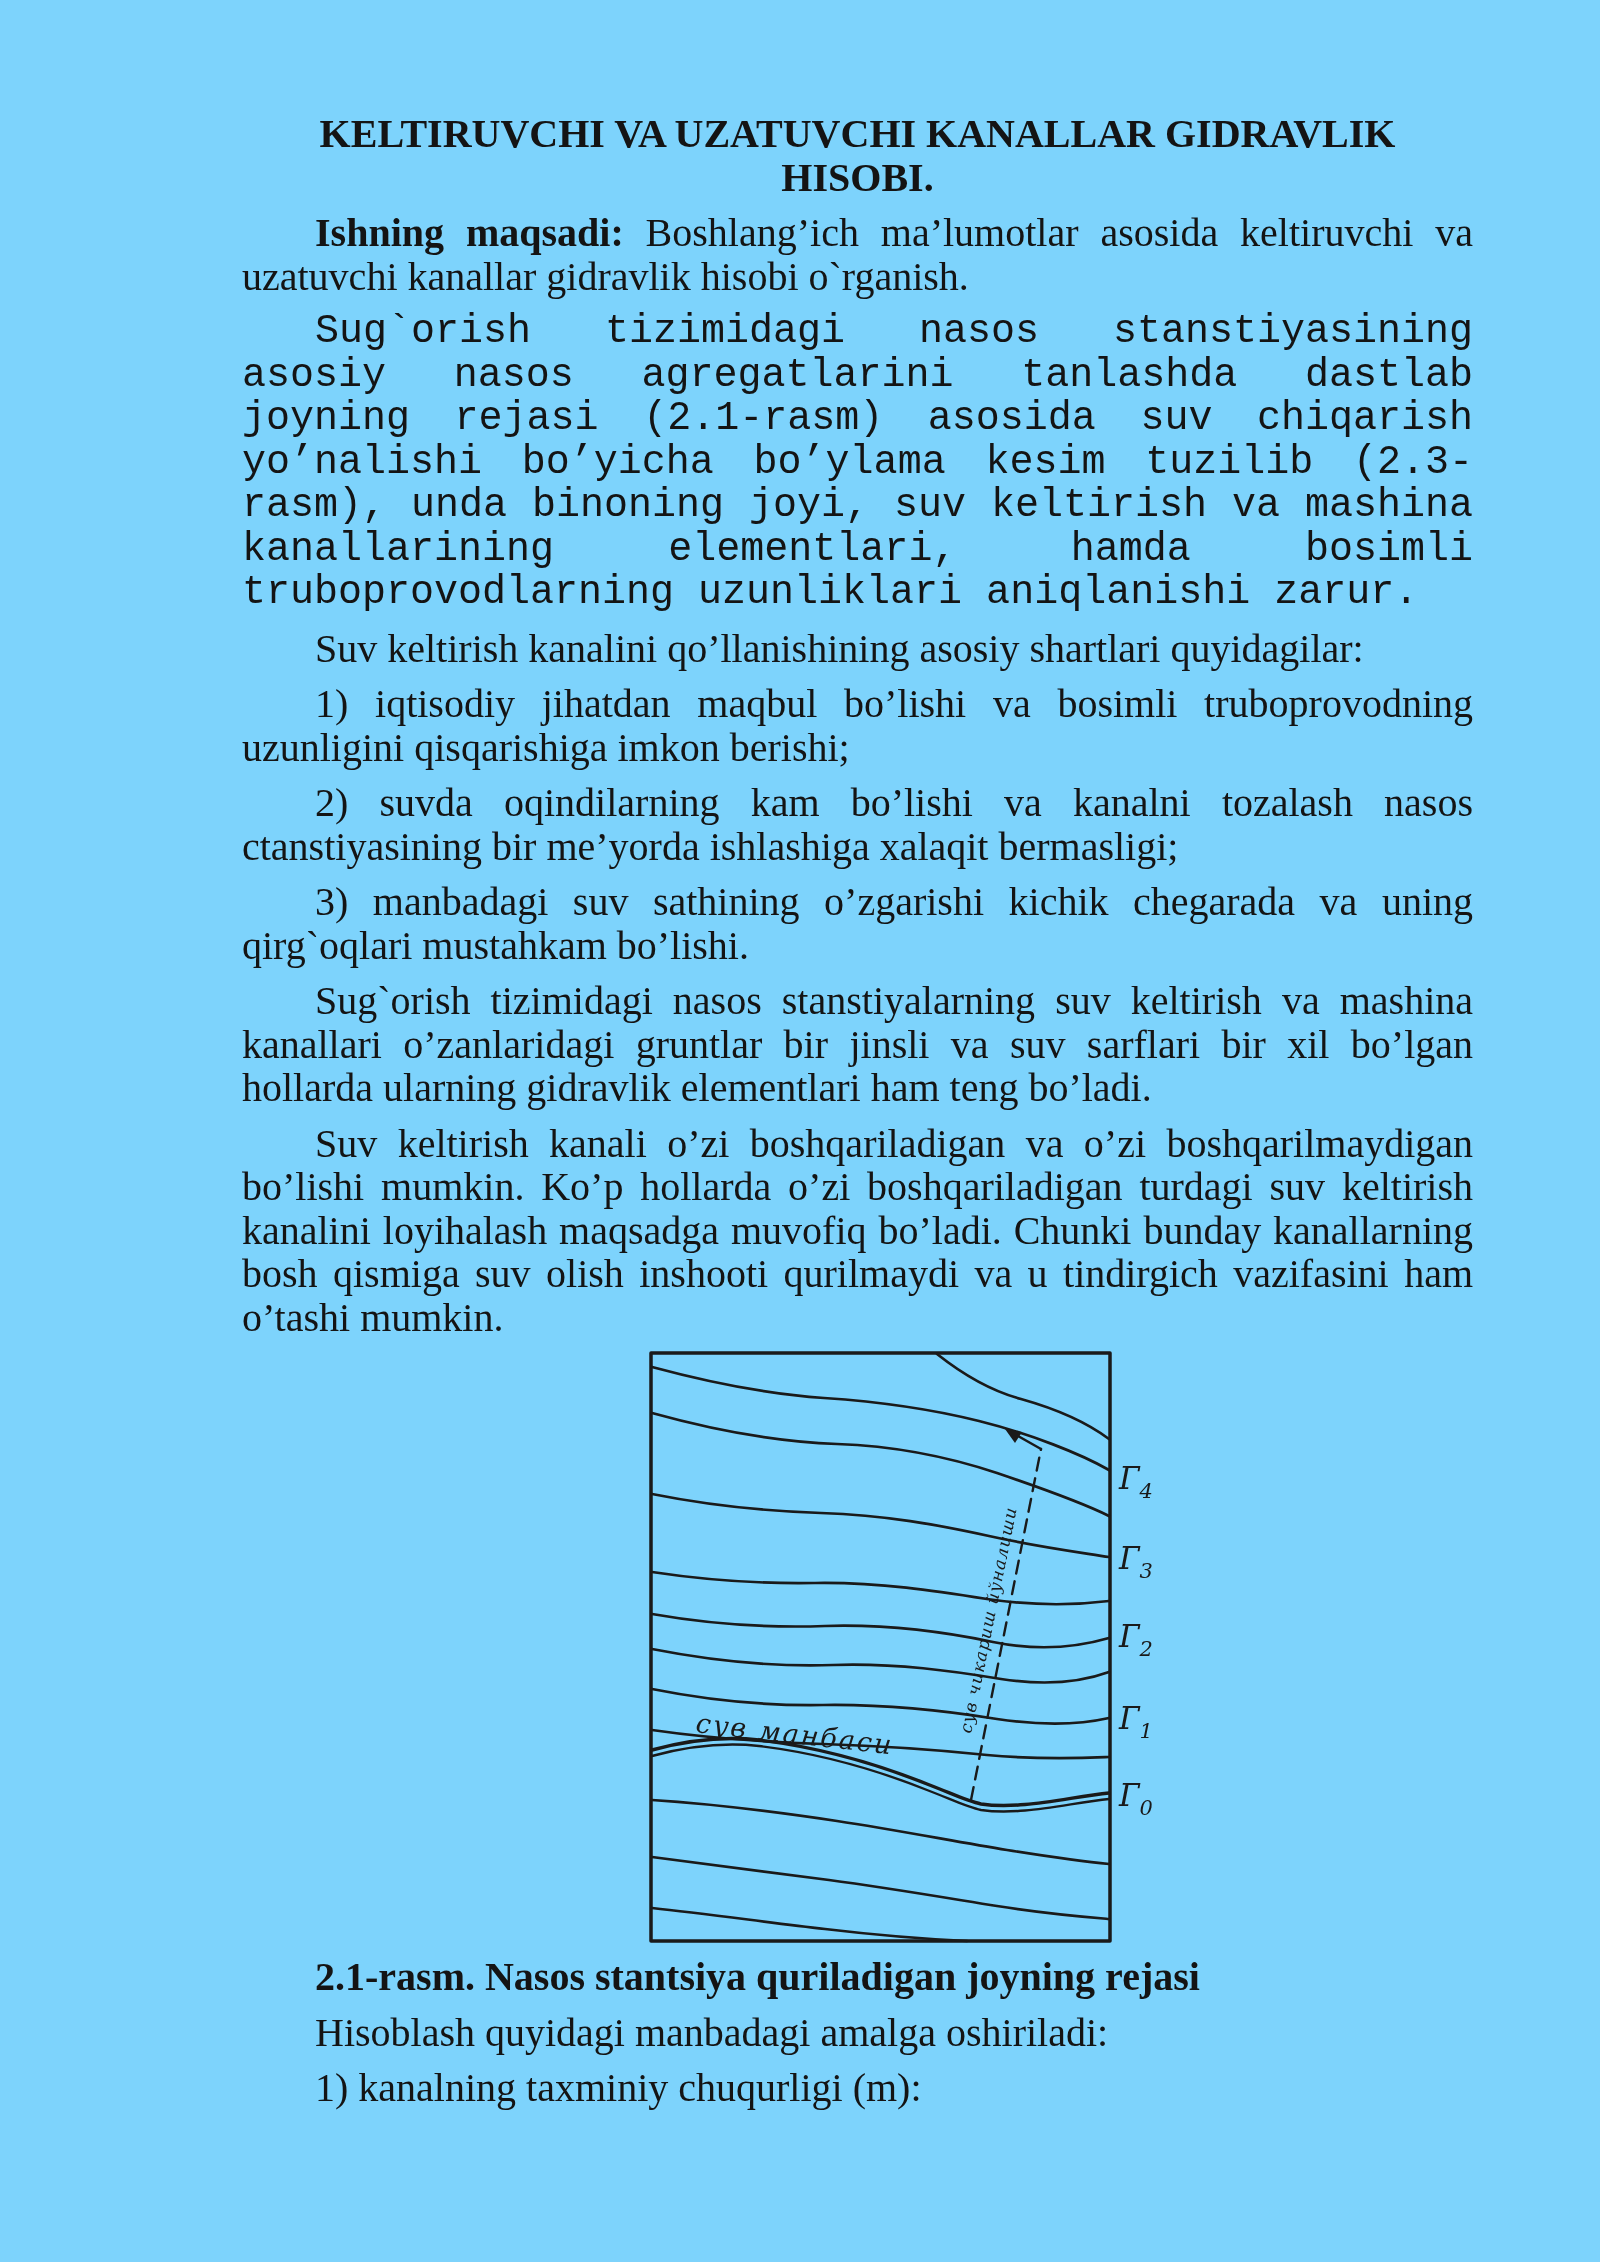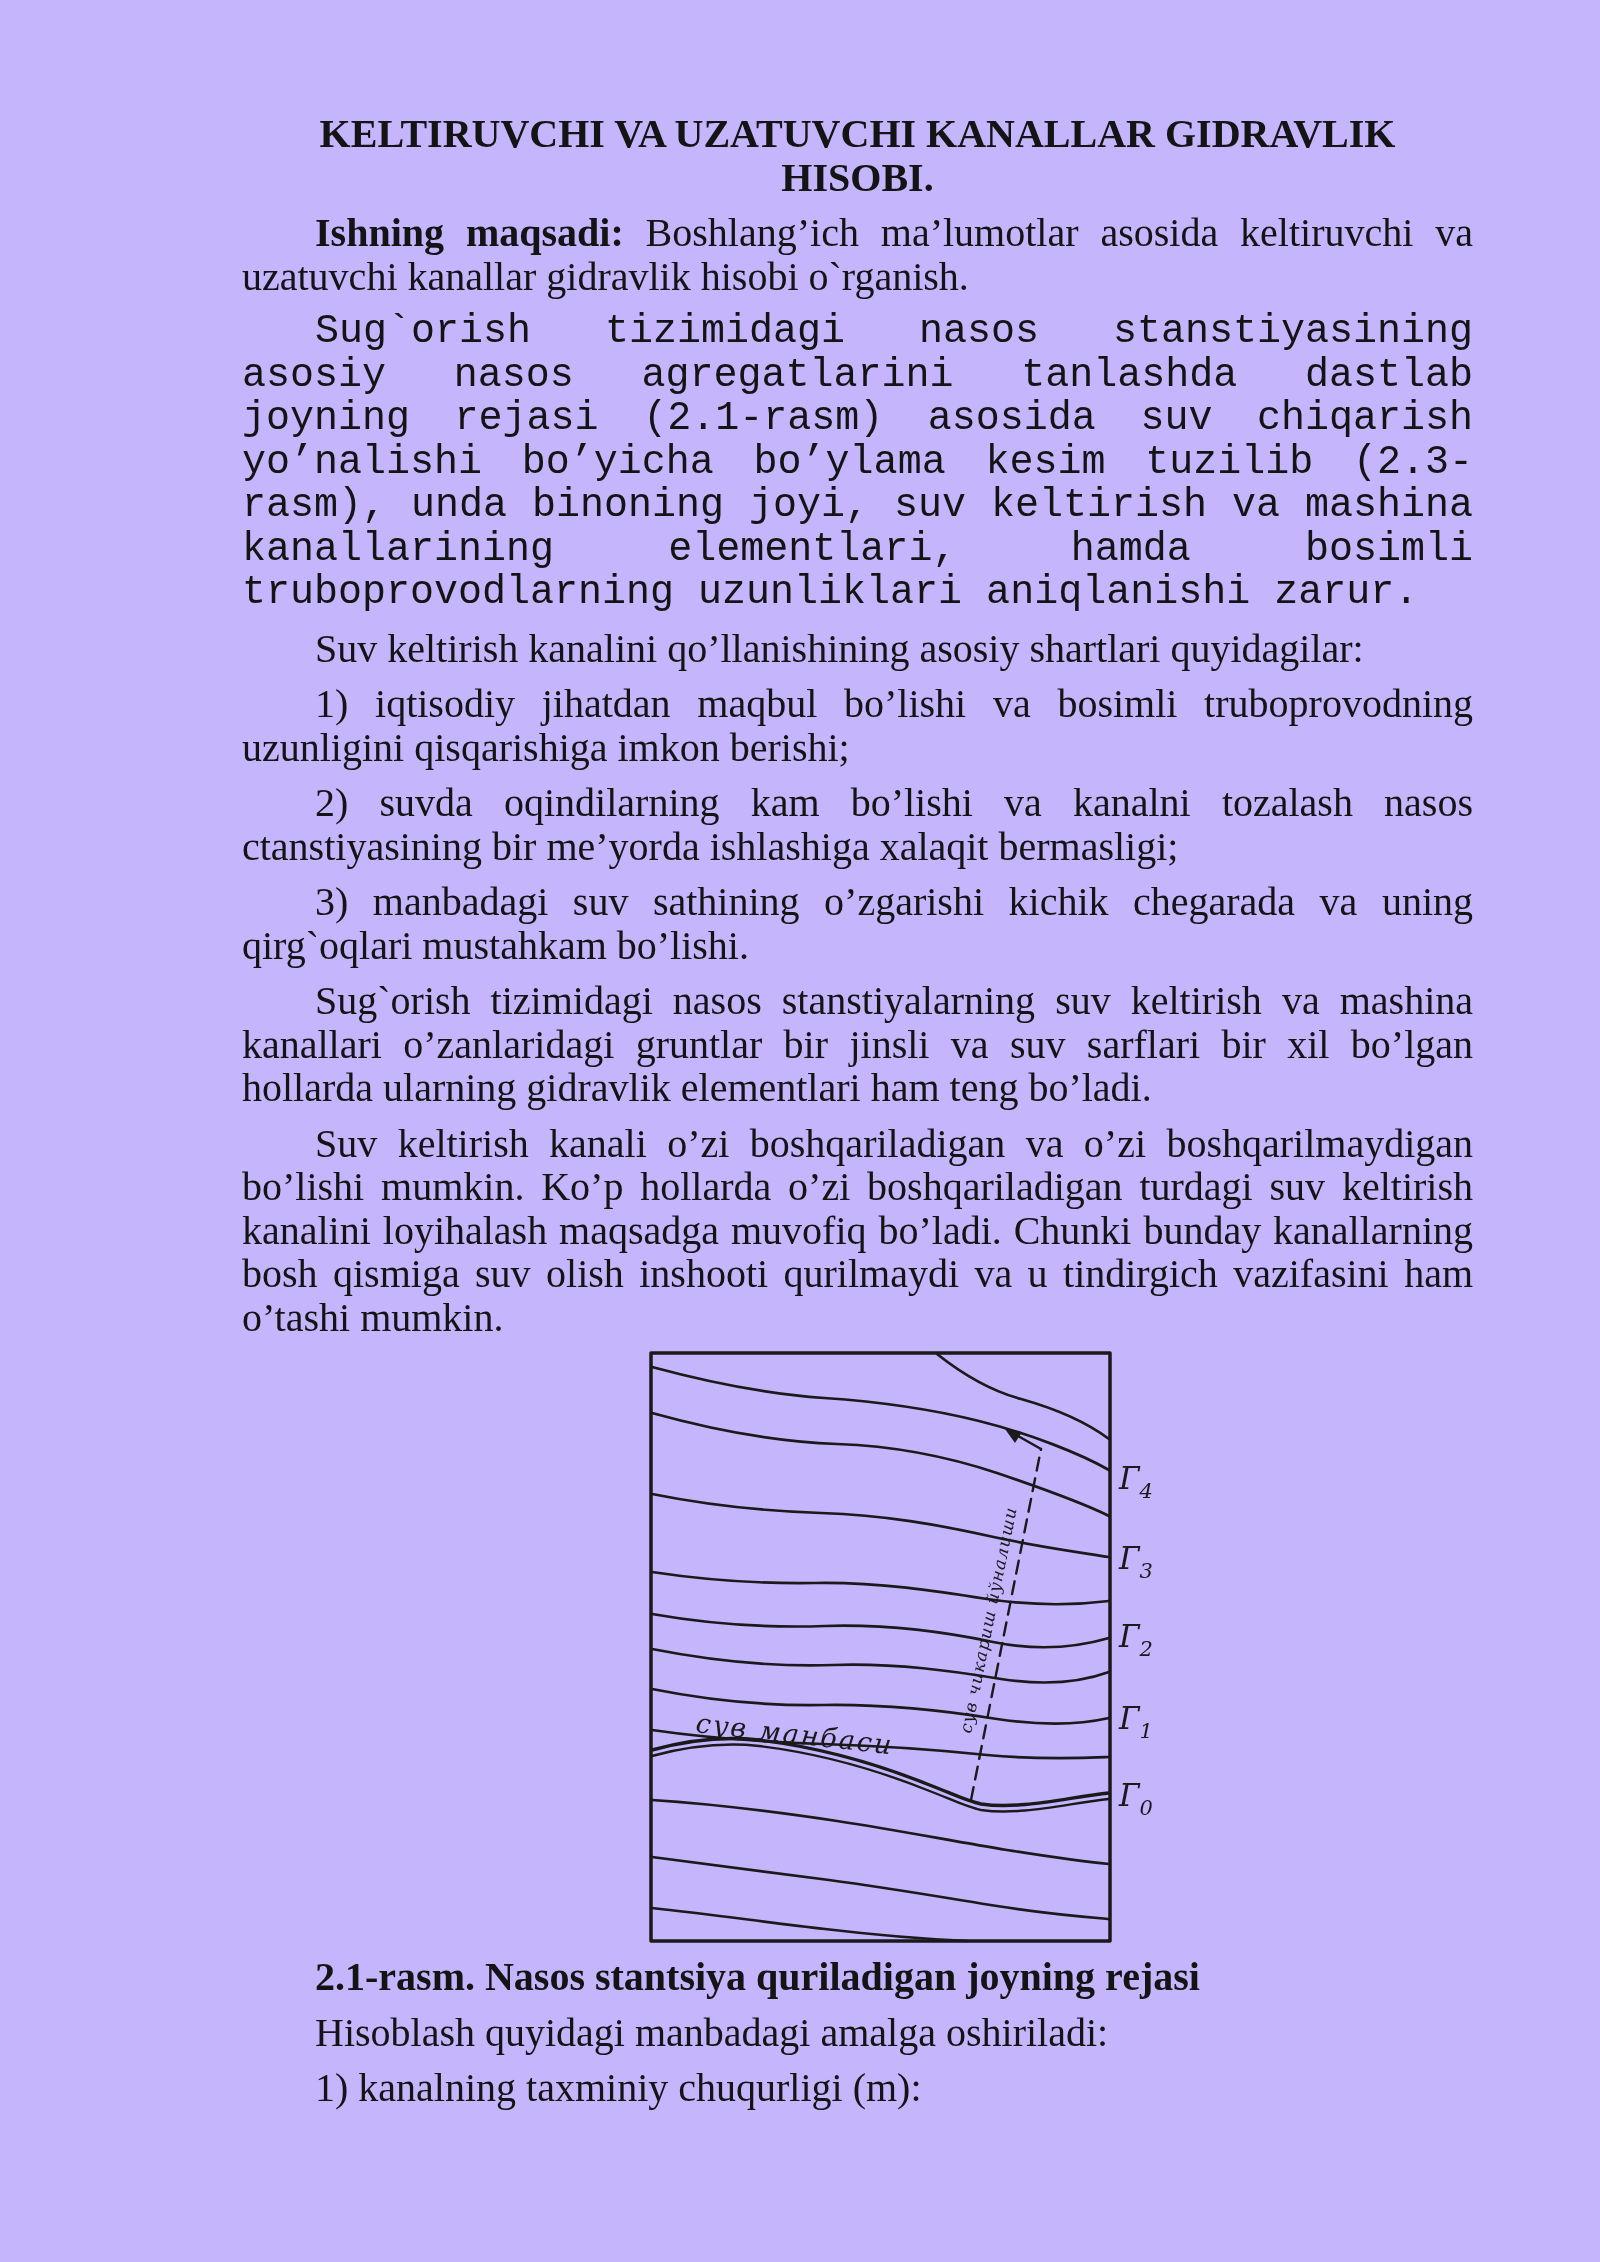--- a/index.html
+++ b/index.html
@@ -1,20 +1,20 @@
 <!DOCTYPE html>
 <html><head>
 <meta charset="utf-8">
 <style>
   html,body {margin:0; padding:0; background:#888;}
   .page {
     position:relative;
     width:1600px; height:2262px;
     margin:0 auto;
-    background:#c4b5fd;
+    background:#7dd3fc;
     color:#141414;
     font-family:"Liberation Serif","DejaVu Serif",serif;
     font-size:40px;
     line-height:43.5px;
   }
   .content {
     position:absolute;
     left:230px; top:0;
     width:1255px;
   }

